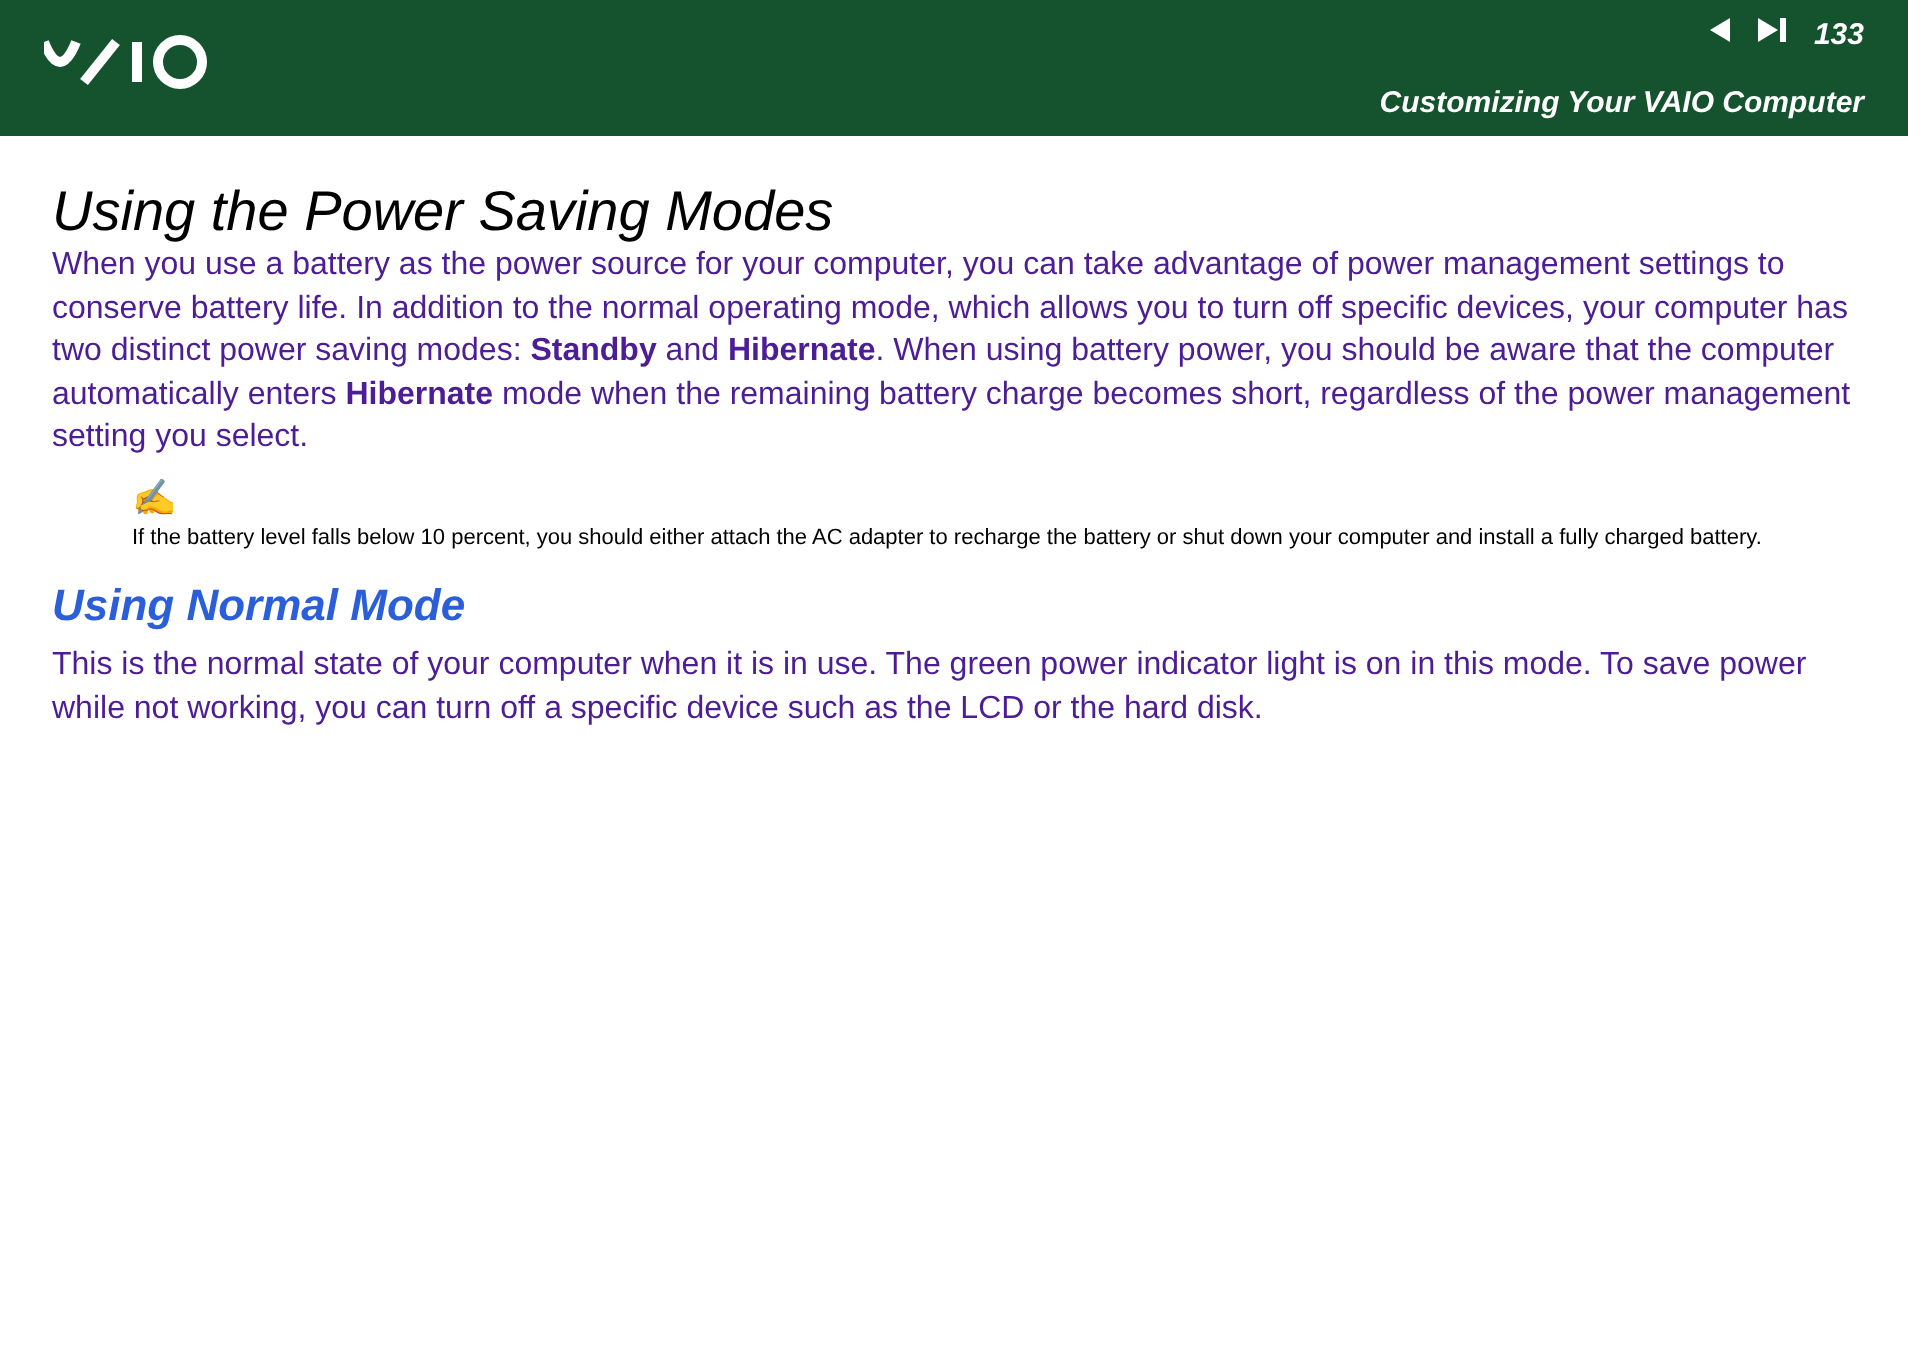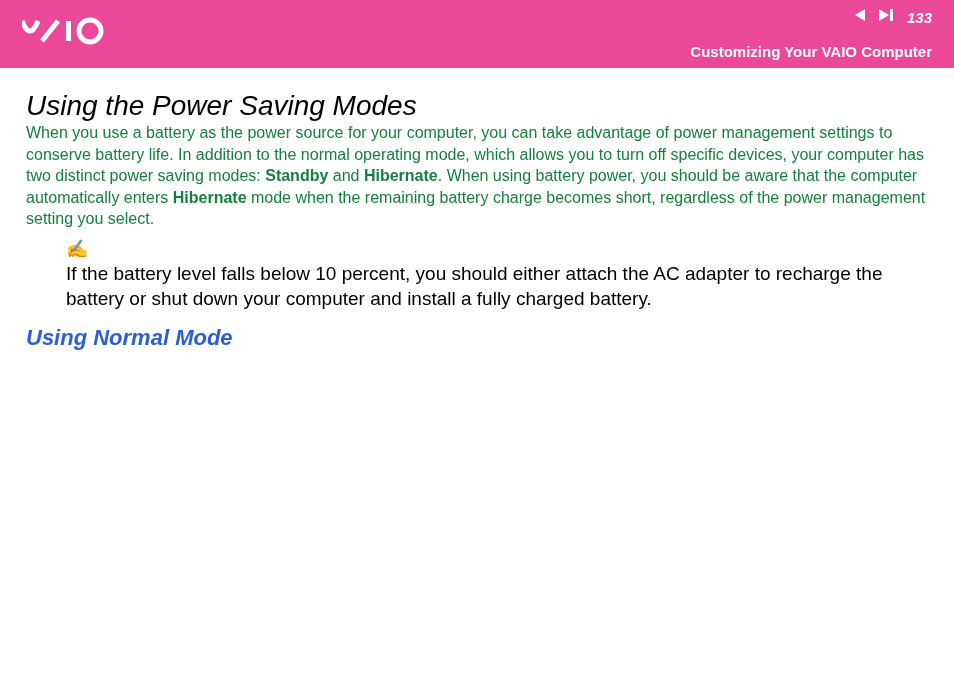--- a/index.html
+++ b/index.html
@@ -4,21 +4,21 @@
 <style>
   * { margin: 0; padding: 0; box-sizing: border-box; }
   body {
     width: 954px;
     height: 674px;
     font-family: Arial, Helvetica, sans-serif;
     background: #fff;
     overflow: hidden;
   }
   .header {
-    background: #ec4899;
+    background: #14532d;
     height: 68px;
     position: relative;
     color: #fff;
   }
   .logo {
     position: absolute;
     left: 22px;
     top: 16px;
     font-family: Arial, sans-serif;
     font-size: 28px;
@@ -36,49 +36,50 @@
   .nav-prev, .nav-next { cursor: pointer; }
   .page-num {
     font-style: italic;
     font-weight: bold;
     font-size: 15px;
   }
   .section-label {
     position: absolute;
     right: 22px;
     bottom: 8px;
+    font-style: italic;
     font-weight: bold;
     font-size: 15px;
   }
   .content {
     padding: 22px 26px 0 26px;
   }
   h1 {
     font-style: italic;
     font-weight: normal;
     font-size: 28px;
     color: #000;
   }
   .para {
     font-size: 16px;
     line-height: 1.35;
-    color: #15803d;
+    color: #4c1d95;
     margin-bottom: 8px;
   }
   .bold { font-weight: bold; }
   .note-block {
     margin: 8px 0 14px 40px;
   }
   .note-icon {
     color: #2b5fd9;
     font-size: 18px;
     margin-bottom: 2px;
   }
   .note-text {
-    font-size: 19px;
+    font-size: 11px;
     font-family: "Arial Narrow", Arial, sans-serif;
     font-stretch: condensed;
     line-height: 1.3;
   }
   h2 {
     font-style: italic;
     font-weight: bold;
     font-size: 22px;
     color: #2b5fd9;
     margin-bottom: 6px;
@@ -119,13 +120,14 @@
   <p class="para">
     <span>When you use a battery as the power source for your computer, you can take advantage of power management settings to conserve battery life. In addition to the normal operating mode, which allows you to turn off specific devices, your computer has two distinct power saving modes: </span><span class="bold">Standby</span><span> and </span><span class="bold">Hibernate</span><span>. When using battery power, you should be aware that the computer automatically enters </span><span class="bold">Hibernate</span><span> mode when the remaining battery charge becomes short, regardless of the power management setting you select.</span>
   </p>
 
   <div class="note-block">
     <div class="note-icon">✍</div>
     <div class="note-text">If the battery level falls below 10 percent, you should either attach the AC adapter to recharge the battery or shut down your computer and install a fully charged battery.</div>
   </div>
 
   <h2>Using Normal Mode</h2>
+  <p class="para">This is the normal state of your computer when it is in use. The green power indicator light is on in this mode. To save power while not working, you can turn off a specific device such as the LCD or the hard disk.</p>
 </div>
 
 </body></html>

